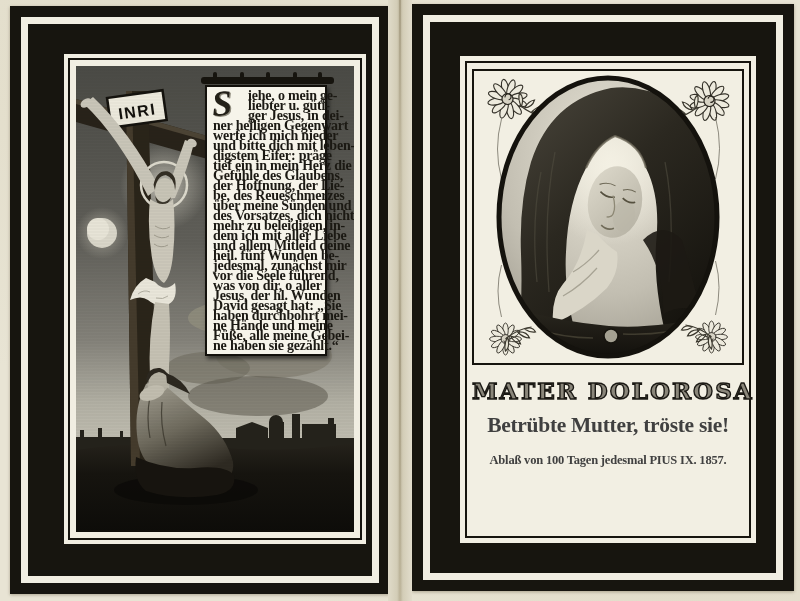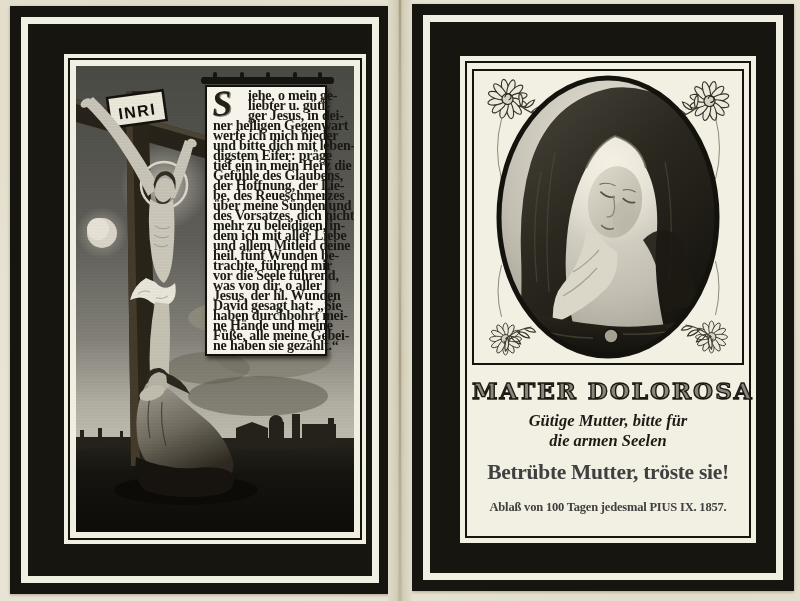--- a/index.html
+++ b/index.html
@@ -213,21 +213,21 @@
                 <div class="scroll-line">tief ein in mein Herz die</div>
                 <div class="scroll-line">Gefühle des Glaubens,</div>
                 <div class="scroll-line">der Hoffnung, der Lie-</div>
                 <div class="scroll-line">be, des Reueschmerzes</div>
                 <div class="scroll-line">über meine Sünden und</div>
                 <div class="scroll-line">des Vorsatzes, dich nicht</div>
                 <div class="scroll-line">mehr zu beleidigen, in-</div>
                 <div class="scroll-line">dem ich mit aller Liebe</div>
                 <div class="scroll-line">und allem Mitleid deine</div>
                 <div class="scroll-line">heil. fünf Wunden be-</div>
-                <div class="scroll-line">trachte, führend mir</div>
+                <div class="scroll-line">jedesmal, zunächst mir</div>
                 <div class="scroll-line">vor die Seele führend,</div>
                 <div class="scroll-line">was von dir, o aller</div>
                 <div class="scroll-line">Jesus, der hl. Wunden</div>
                 <div class="scroll-line">David gesagt hat: „Sie</div>
                 <div class="scroll-line">haben durchbohrt mei-</div>
                 <div class="scroll-line">ne Hände und meine</div>
                 <div class="scroll-line">Füße, alle meine Gebei-</div>
                 <div class="scroll-line">ne haben sie gezählt.“</div>
               </div>
           </div>
@@ -343,24 +343,20 @@
               <circle cx="118" cy="264" r="7" fill="#a5a192" stroke="#17150f" stroke-width="1.5"></circle>
               <path d="M150,168 Q172,200 170,242 Q192,230 208,242 Q198,200 189,168 Q170,148 150,168 Z" fill="#1d1a14" opacity="0.9"></path>
             </g>
 
             <ellipse cx="115" cy="145" rx="109" ry="139" fill="none" stroke="#14120d" stroke-width="5"></ellipse>
           </svg>
         </div>
 
         <div class="text-block">
           <div class="mater-title">MATER DOLOROSA</div>
-          <div class="invocation">
-            <div>Gütige Mutter, bitte für</div>
-            <div>die armen Seelen</div>
-          </div>
           <div class="petition">Betrübte Mutter, tröste sie!</div>
           <div class="indulgence">Ablaß von 100 Tagen jedesmal PIUS IX. 1857.</div>
         </div>
 
       </div>
     </div>
   </div>
 
   <div class="fold">
     <div class="crease"></div>

